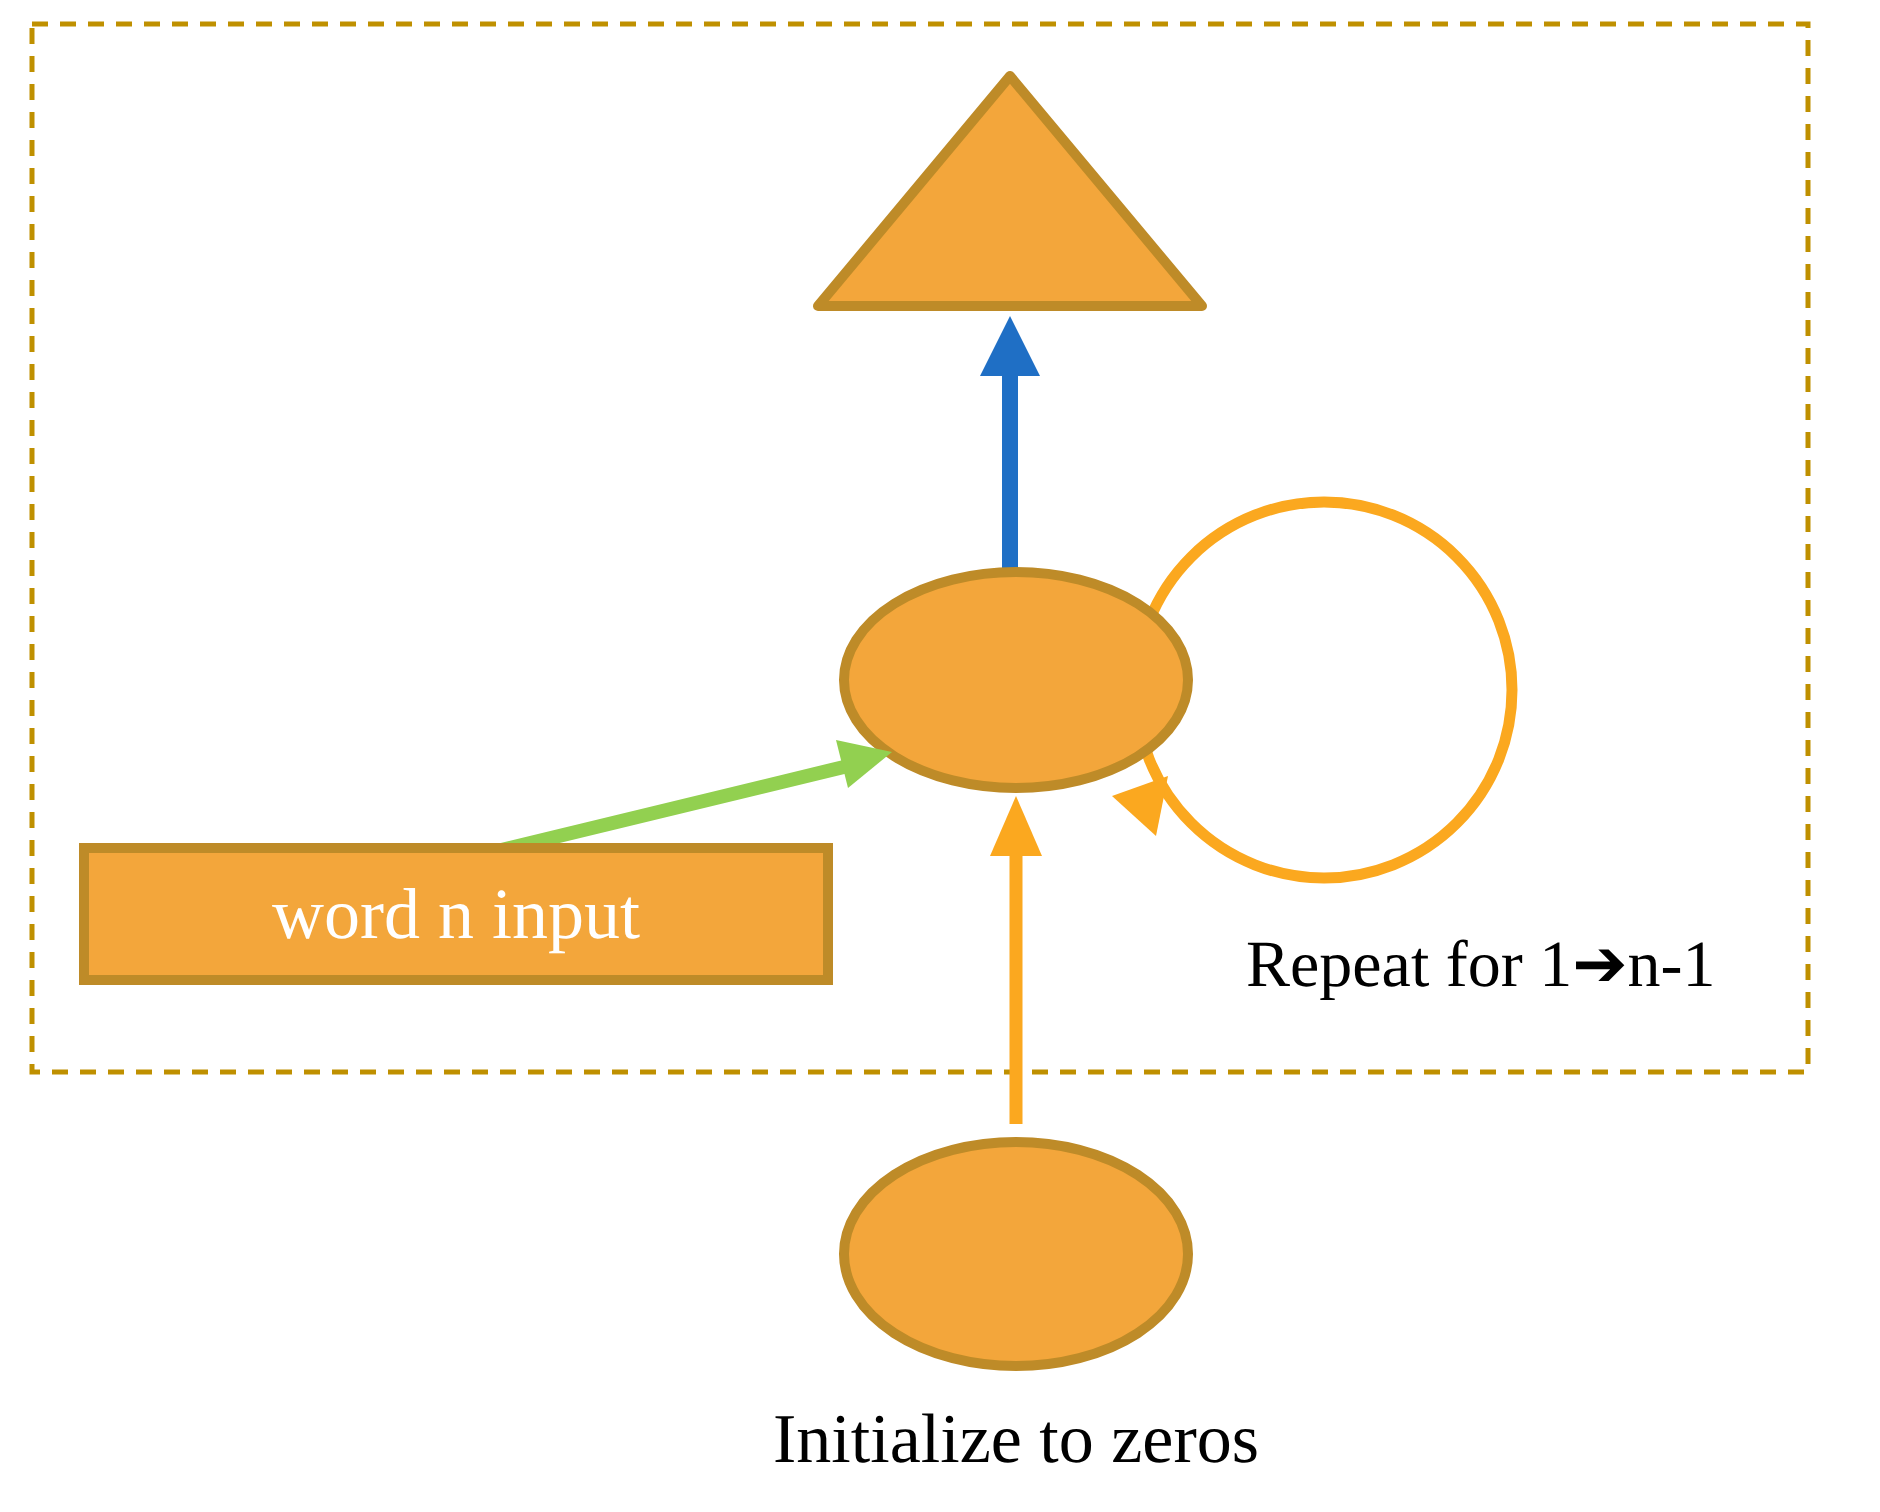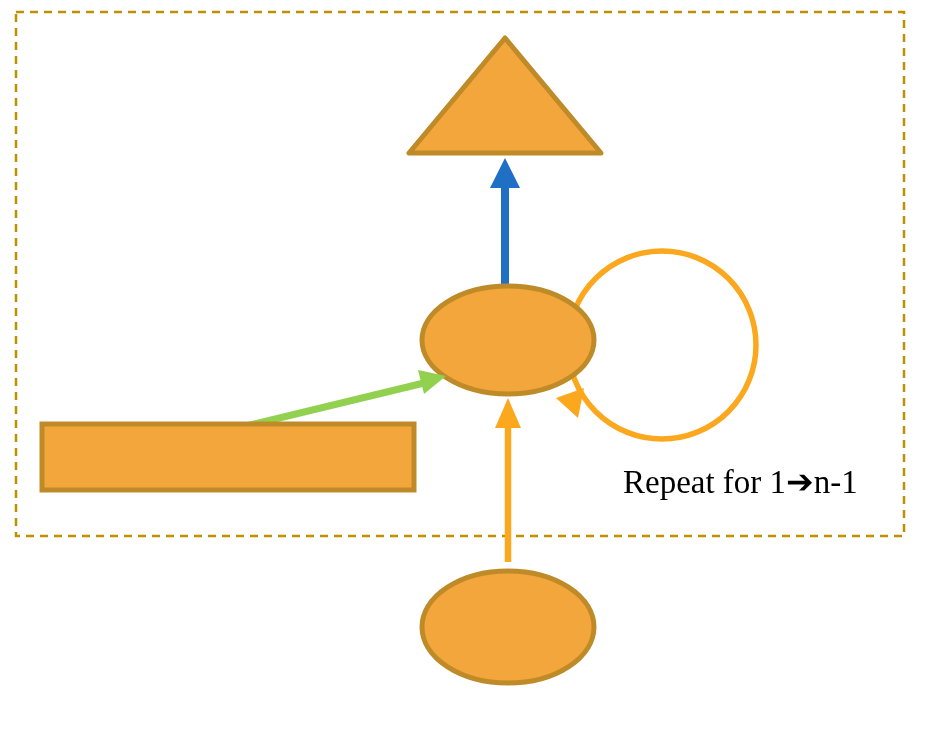--- a/index.html
+++ b/index.html
@@ -83,17 +83,19 @@
     <rect x="42" y="424" width="372" height="66" stroke-width="5" fill="#F3A63B" stroke="#BE8B28"></rect>
 
     <g>
       <line x1="508" y1="562" x2="508" y2="422" stroke-width="6.5" stroke="#FBA81F"></line>
       <polygon points="508,398 495,428 521,428" fill="#FBA81F"></polygon>
     </g>
 
     <ellipse cx="508" cy="627" rx="86" ry="56" stroke-width="5" fill="#F3A63B" stroke="#BE8B28"></ellipse>
   </svg>
 
+  <div class="overlay-label box-label" style="color: rgb(255, 255, 255);">word n input</div>
 
   <div class="overlay-label repeat-label" style="color: rgb(0, 0, 0);">Repeat for 1➔n-1</div>
 
+  <div class="overlay-label init-label" style="color: rgb(0, 0, 0);">Initialize to zeros</div>
 
 </div>
 
 </body></html>

